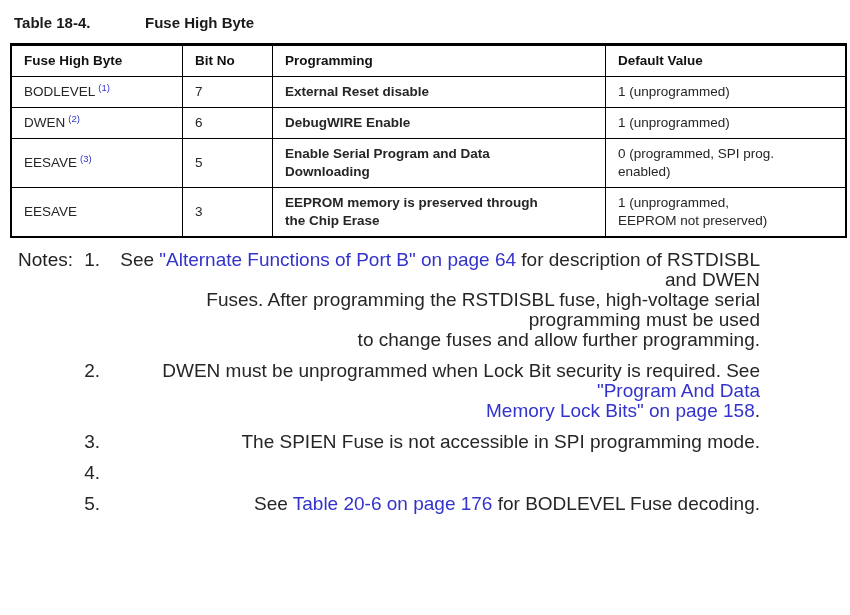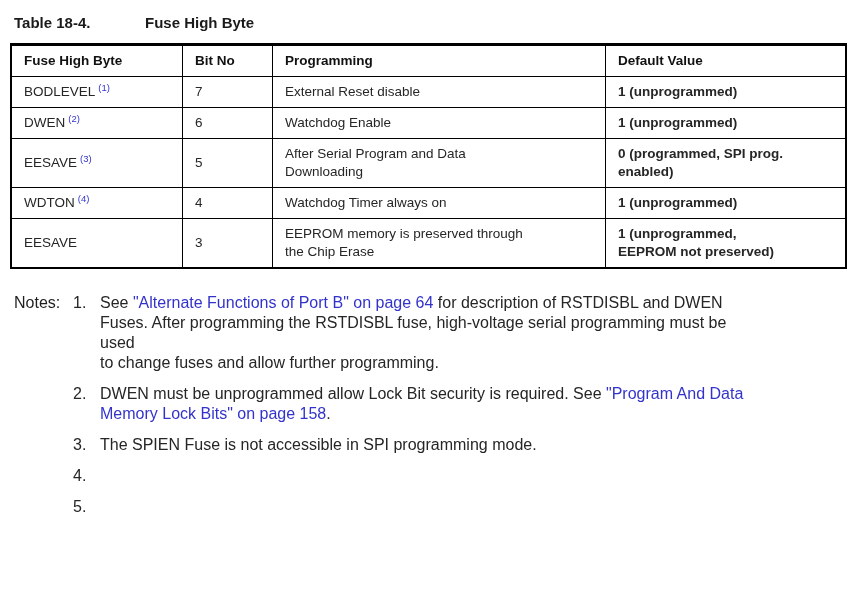--- a/index.html
+++ b/index.html
@@ -31,33 +31,33 @@
     padding:6px 8px 6px 12px;
     line-height:18px;
     vertical-align:middle;
     text-align:left;
     white-space:pre-line;
     overflow:hidden;
   }
   table.fuse th{font-weight:bold;color:#111;}
   .c-fuse{width:150px;}
   .c-bit{width:69px;}
-  .c-desc{width:312px;}
-  .c-def{width:219px;font-weight:bold;}
+  .c-desc{width:312px;font-weight:bold;}
+  .c-def{width:219px;}
   td.c-bit{text-align:center;padding-left:2px;padding-right:2px;}
   th.c-bit{text-align:left;}
   sup.noteref{
     color:var(--link);
     font-size:9.5px;
     line-height:0;
     vertical-align:super;
     margin-left:3px;
     letter-spacing:0;
   }
-  .notes{margin:24px 0 0 14px;font-size:16px;line-height:20px;}
+  .notes{margin:12px 0 0 14px;font-size:19px;line-height:20px;text-align:right;}
   .notes-flex{display:flex;align-items:flex-start;}
   .notes-label{width:59px;flex:0 0 59px;color:#1f1f1f;}
   .notes-list{flex:1;}
   .note-item{display:flex;margin-bottom:11px;}
   .note-num{width:27px;flex:0 0 27px;}
   .note-text{width:660px;white-space:pre-line;}
   .note-text .link{color:var(--link);}
 </style>
 </head>
 <body>
@@ -80,36 +80,30 @@
     <tbody>
         <tr>
           <td class="c-fuse"><span>BODLEVEL</span><sup class="noteref">(1)</sup></td>
           <td class="c-bit">7</td>
           <td class="c-desc">External Reset disable</td>
           <td class="c-def">1 (unprogrammed)</td>
         </tr>
         <tr>
           <td class="c-fuse"><span>DWEN</span><sup class="noteref">(2)</sup></td>
           <td class="c-bit">6</td>
-          <td class="c-desc">Watchdog Enable</td>
+          <td class="c-desc">DebugWIRE Enable</td>
           <td class="c-def">1 (unprogrammed)</td>
         </tr>
         <tr>
           <td class="c-fuse"><span>EESAVE</span><sup class="noteref">(3)</sup></td>
           <td class="c-bit">5</td>
-          <td class="c-desc">After Serial Program and Data
+          <td class="c-desc">Enable Serial Program and Data
 Downloading</td>
           <td class="c-def">0 (programmed, SPI prog.
 enabled)</td>
-        </tr>
-        <tr>
-          <td class="c-fuse"><span>WDTON</span><sup class="noteref">(4)</sup></td>
-          <td class="c-bit">4</td>
-          <td class="c-desc">Watchdog Timer always on</td>
-          <td class="c-def">1 (unprogrammed)</td>
         </tr>
         <tr>
           <td class="c-fuse"><span>EESAVE</span></td>
           <td class="c-bit">3</td>
           <td class="c-desc">EEPROM memory is preserved through
 the Chip Erase</td>
           <td class="c-def">1 (unprogrammed,
 EEPROM not preserved)</td>
         </tr>
       </tbody>
@@ -119,29 +113,30 @@
     <div class="notes-label">Notes:</div>
     <div class="notes-list">
         <div class="note-item">
           <div class="note-num">1.</div>
           <div class="note-text"><span>See </span><span class="link">"Alternate Functions of Port B" on page 64</span><span> for description of RSTDISBL and DWEN
 Fuses. After programming the RSTDISBL fuse, high-voltage serial programming must be used
 to change fuses and allow further programming.</span></div>
         </div>
         <div class="note-item">
           <div class="note-num">2.</div>
-          <div class="note-text"><span>DWEN must be unprogrammed allow Lock Bit security is required. See </span><span class="link">"Program And Data
+          <div class="note-text"><span>DWEN must be unprogrammed when Lock Bit security is required. See </span><span class="link">"Program And Data
 Memory Lock Bits" on page 158</span><span>.</span></div>
         </div>
         <div class="note-item">
           <div class="note-num">3.</div>
           <div class="note-text"><span>The SPIEN Fuse is not accessible in SPI programming mode.</span></div>
         </div>
         <div class="note-item">
           <div class="note-num">4.</div>
         </div>
         <div class="note-item">
           <div class="note-num">5.</div>
+          <div class="note-text"><span>See </span><span class="link">Table 20-6 on page 176</span><span> for BODLEVEL Fuse decoding.</span></div>
         </div>
       </div>
   </div>
 
 </div>
 
 </body></html>

